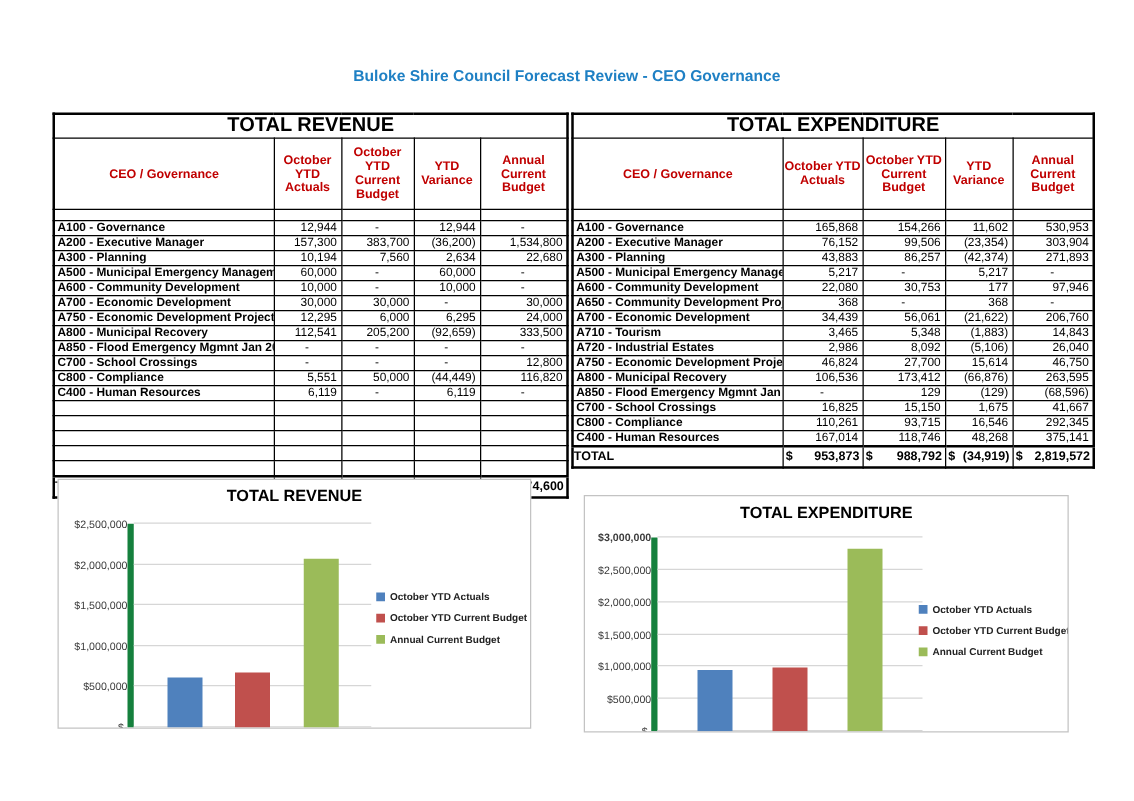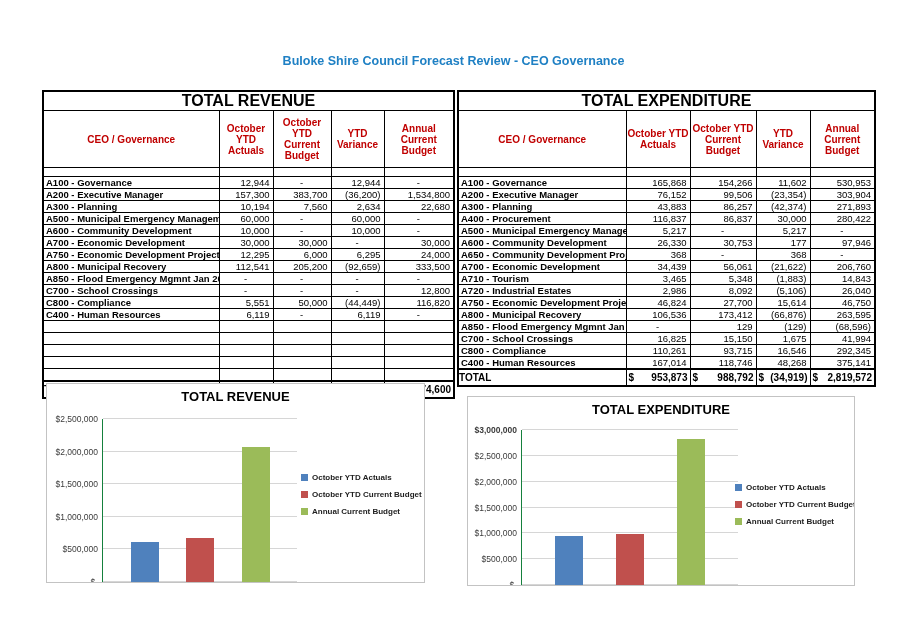--- a/index.html
+++ b/index.html
@@ -29,21 +29,21 @@
   .fin-table tr.total td{height:15px;line-height:15px;font-weight:bold;font-size:10px;
                          border-top:2px solid #000;}
   .acct{display:flex;justify-content:space-between;align-items:center;padding:0 2px;}
 
   
   .chart-card{position:absolute;background:#fff;border:1px solid #c3c3c3;overflow:hidden;}
   #chart-revenue{left:46px;top:383px;width:377px;height:198px;}
   #chart-expenditure{left:467px;top:396px;width:386px;height:188px;}
   .chart-title{position:absolute;left:0;right:0;top:5px;text-align:center;
                font-weight:bold;font-size:13px;color:#000;}
-  .plot{position:absolute;bottom:0;border-left:1px solid #15803d;text-align:right;}
+  .plot{position:absolute;bottom:0;border-left:5px solid #15803d;text-align:right;}
   #chart-revenue .plot{left:55px;right:127px;top:35px;}
   #chart-expenditure .plot{left:53px;right:116px;top:33px;}
   .gridline{position:absolute;left:0;right:0;height:0;border-top:1px solid #d6d6d6;}
   .ytick{position:absolute;right:100%;margin-right:5px;transform:translateY(50%);
          font-size:8.5px;color:#3b3b3b;white-space:nowrap;}
   .bars{position:absolute;left:0;right:0;top:0;bottom:0;display:flex;
         justify-content:space-evenly;align-items:flex-end;}
   .bar{width:28px;}
   .legend{position:absolute;right:5px;display:flex;flex-direction:column;gap:8px;}
   #chart-revenue .legend{top:89px;width:118px;}
@@ -281,36 +281,29 @@
           <td class="val">303,904</td>
         </tr>
         <tr>
           <td class="lbl">A300 - Planning</td>
           <td class="val">43,883</td>
           <td class="val">86,257</td>
           <td class="val">(42,374)</td>
           <td class="val">271,893</td>
         </tr>
         <tr>
-          <td class="lbl">A400 - Procurement</td>
-          <td class="val">116,837</td>
-          <td class="val">86,837</td>
-          <td class="val">30,000</td>
-          <td class="val">280,422</td>
-        </tr>
-        <tr>
           <td class="lbl">A500 - Municipal Emergency Management</td>
           <td class="val">5,217</td>
           <td class="val dash">-</td>
           <td class="val">5,217</td>
           <td class="val dash">-</td>
         </tr>
         <tr>
           <td class="lbl">A600 - Community Development</td>
-          <td class="val">26,330</td>
+          <td class="val">22,080</td>
           <td class="val">30,753</td>
           <td class="val">177</td>
           <td class="val">97,946</td>
         </tr>
         <tr>
           <td class="lbl">A650 - Community Development Projects</td>
           <td class="val">368</td>
           <td class="val dash">-</td>
           <td class="val">368</td>
           <td class="val dash">-</td>
@@ -355,21 +348,21 @@
           <td class="val dash">-</td>
           <td class="val">129</td>
           <td class="val">(129)</td>
           <td class="val">(68,596)</td>
         </tr>
         <tr>
           <td class="lbl">C700 - School Crossings</td>
           <td class="val">16,825</td>
           <td class="val">15,150</td>
           <td class="val">1,675</td>
-          <td class="val">41,994</td>
+          <td class="val">41,667</td>
         </tr>
         <tr>
           <td class="lbl">C800 - Compliance</td>
           <td class="val">110,261</td>
           <td class="val">93,715</td>
           <td class="val">16,546</td>
           <td class="val">292,345</td>
         </tr>
         <tr>
           <td class="lbl">C400 - Human Resources</td>

